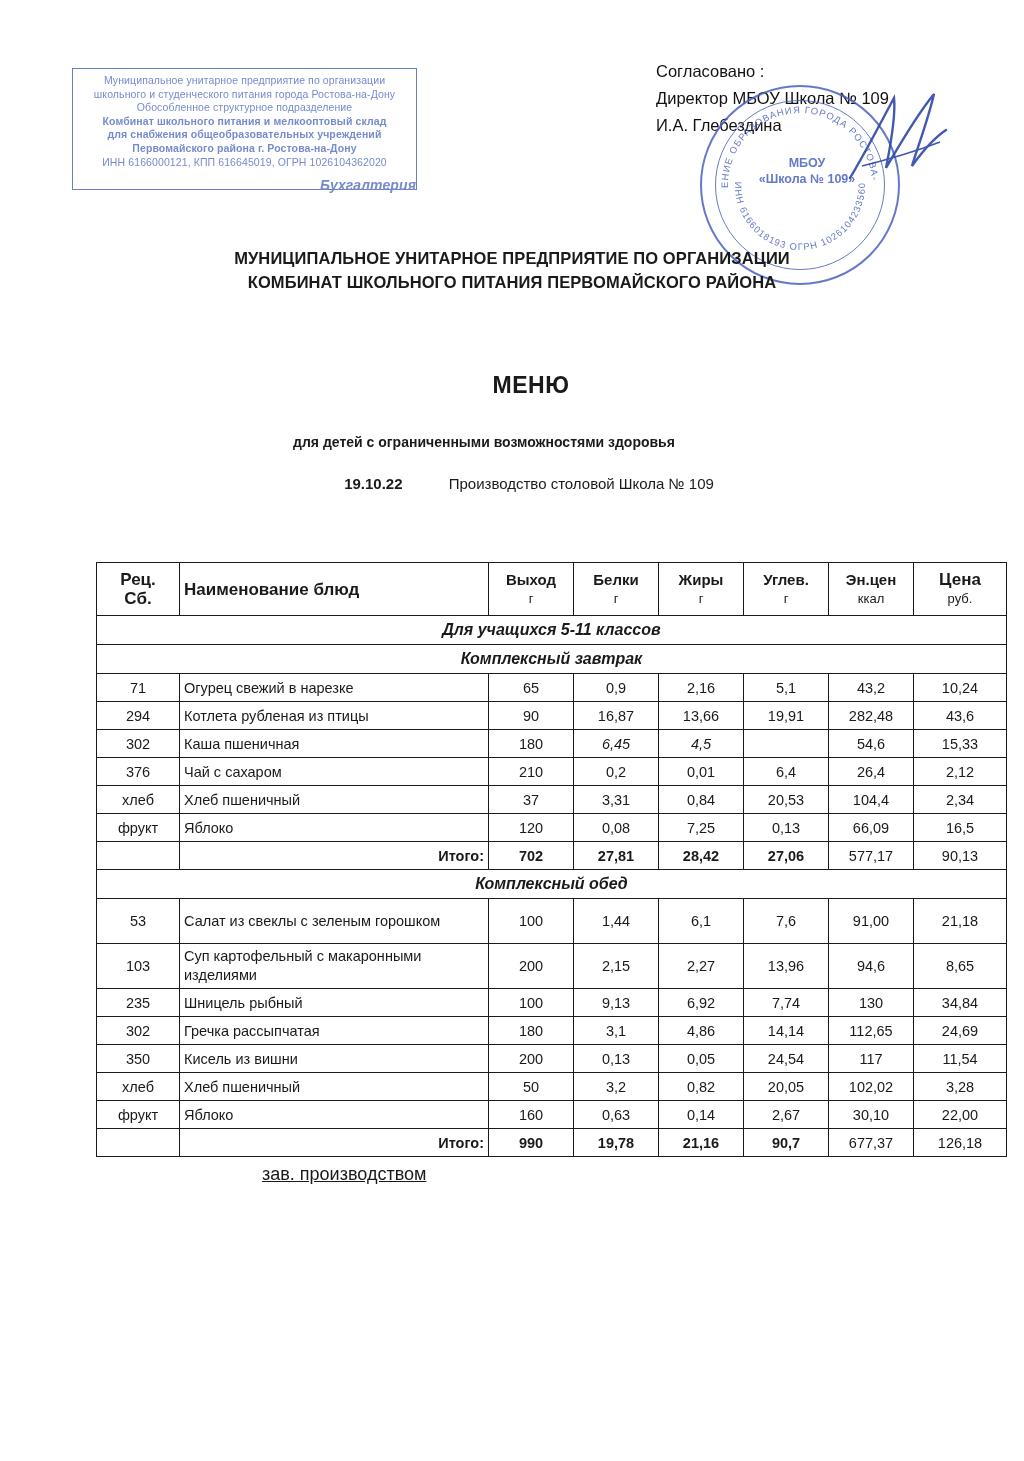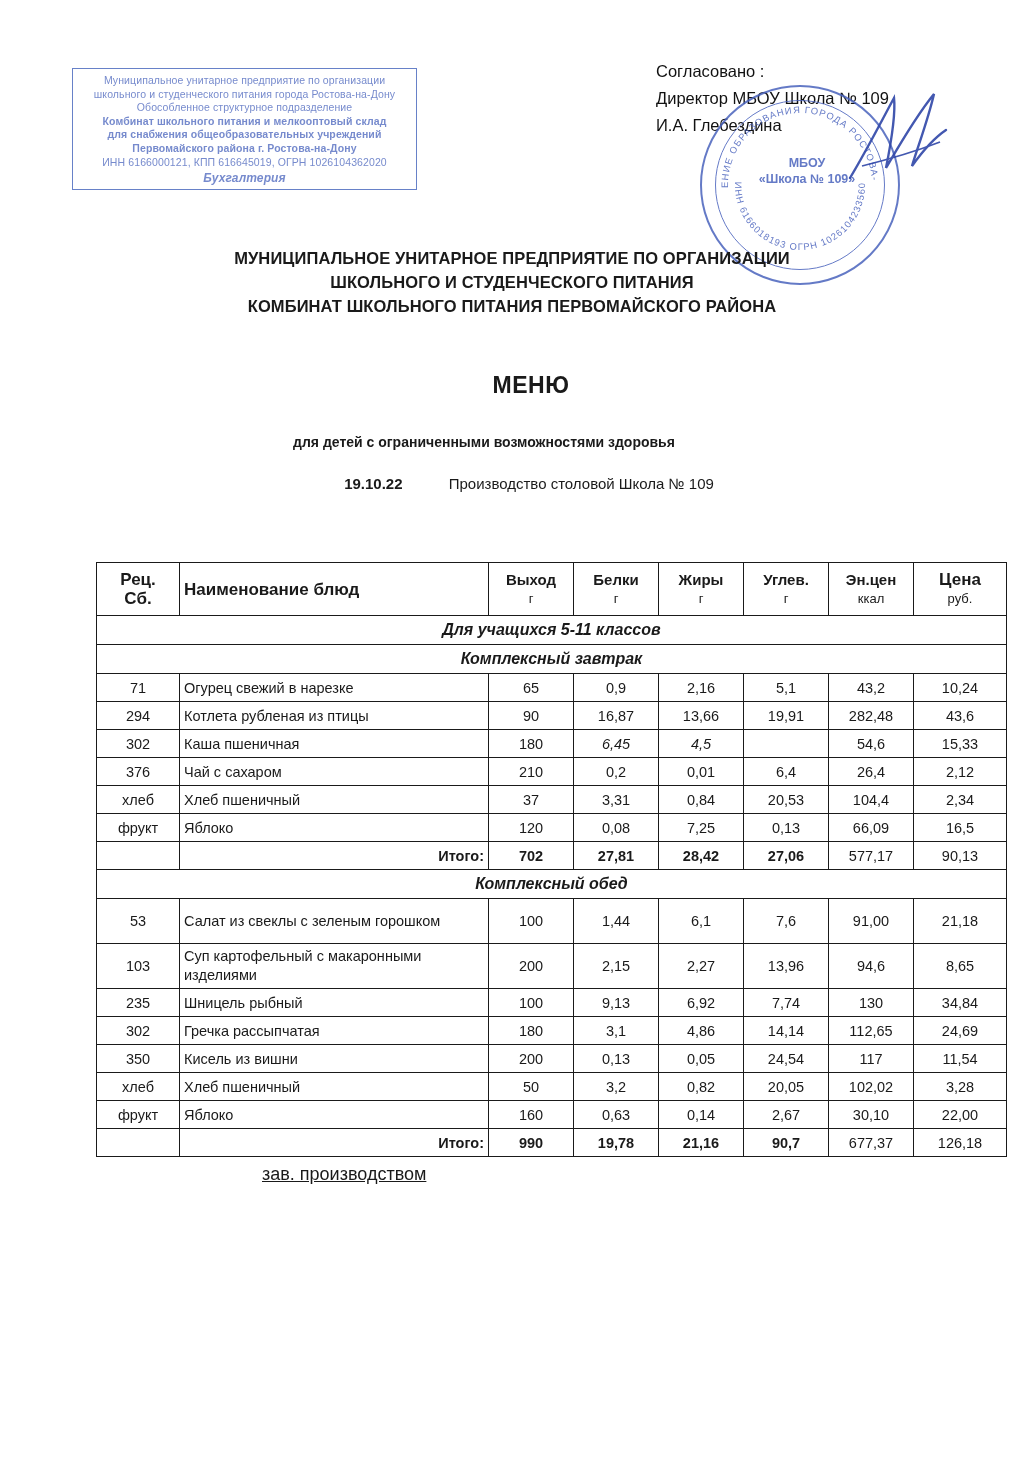--- a/index.html
+++ b/index.html
@@ -31,23 +31,24 @@
     padding-top: 5px;
     box-sizing: border-box;
     letter-spacing: .1px;
     opacity: .92;
   }
   .stamp-box .line { display:block; }
   .stamp-box .bold-line { font-weight: bold; }
   .stamp-box .buh {
     font-style: italic;
     font-weight: bold;
-    font-size: 12px;
-    margin-top: 3px;
+    font-size: 14px;
+    margin-top: 10px;
     display:block;
+    text-align:right;
   }
 
   
   .approval {
     position: absolute;
     left: 656px;
     top: 58px;
     font-size: 16.5px;
     line-height: 27px;
     color: #111;
@@ -232,21 +233,20 @@
   </div>
 </div>
 
 <svg class="signature" viewBox="0 0 110 110">
   <path d="M8,92 C26,62 40,34 52,12 C54,30 48,62 44,82 C58,58 74,30 92,8 C86,34 76,60 70,80 C80,66 92,52 104,44" fill="none" stroke="#2f46a8" stroke-width="2.4" stroke-linecap="round"></path>
   <path d="M20,80 C44,74 72,66 98,56" fill="none" stroke="#2f46a8" stroke-width="1.8"></path>
 </svg>
 
 <div class="org-header">
   <div>МУНИЦИПАЛЬНОЕ УНИТАРНОЕ ПРЕДПРИЯТИЕ ПО ОРГАНИЗАЦИИ</div>
-  <div>ШКОЛЬНОГО И СТУДЕНЧЕСКОГО ПИТАНИЯ</div>
   <div>КОМБИНАТ ШКОЛЬНОГО ПИТАНИЯ ПЕРВОМАЙСКОГО  РАЙОНА</div>
 </div>
 
 <div class="menu-title">МЕНЮ</div>
 <div class="menu-sub">для детей с ограниченными возможностями здоровья</div>
 <div class="menu-date-row">
   <span class="date">19.10.22</span>
   <span>Производство столовой Школа  № 109</span>
 </div>
 

